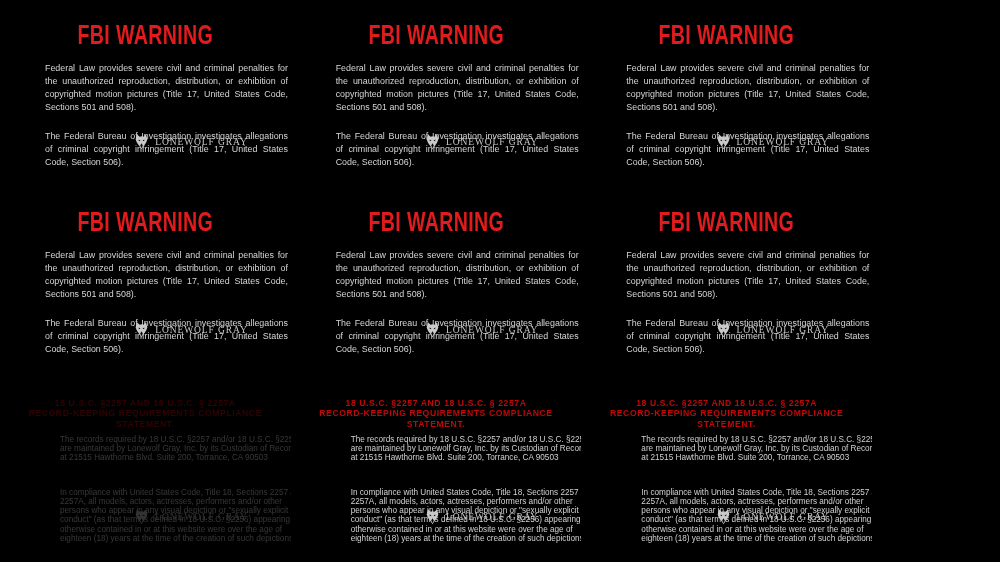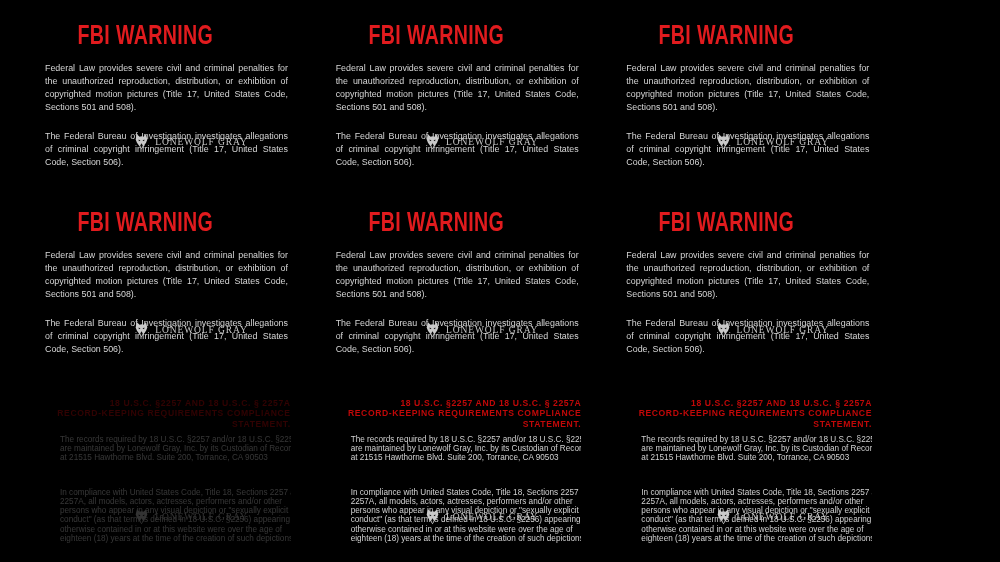--- a/index.html
+++ b/index.html
@@ -46,21 +46,21 @@
     color: #d6d6d6;
     text-align: justify;
   }
   .fbi-body p { margin: 0; }
   .fbi-body p + p { margin-top: 16px; }
 
   
   .comp-title {
     position: absolute;
     top: 23px; left: 0; right: 0;
-    text-align: right;
+    text-align: center;
     font-family: "Liberation Sans", sans-serif;
     font-weight: 700;
     font-size: 8.6px;
     line-height: 10.6px;
     letter-spacing: 0.6px;
     color: #c10808;
   }
   .comp-title div { margin: 0; }
   .comp-body {
     position: absolute;

